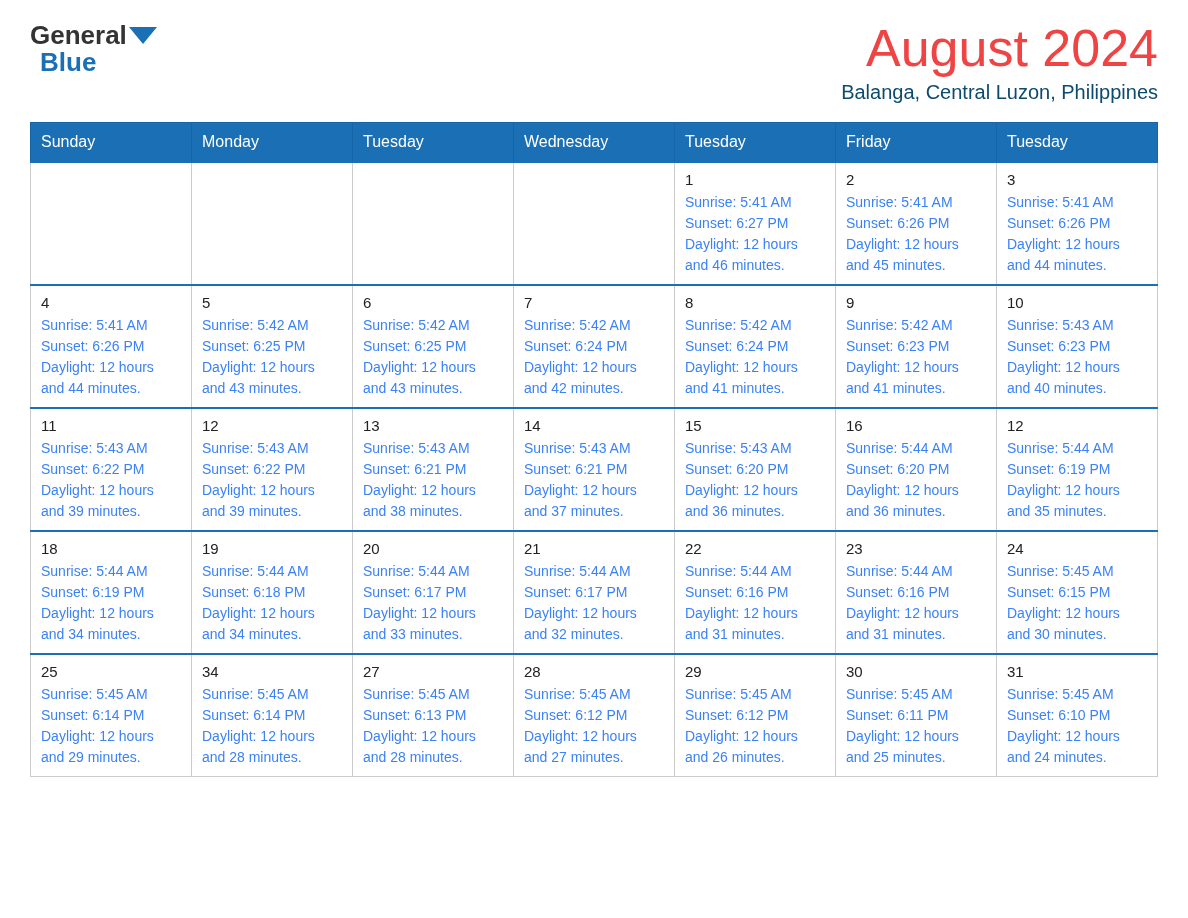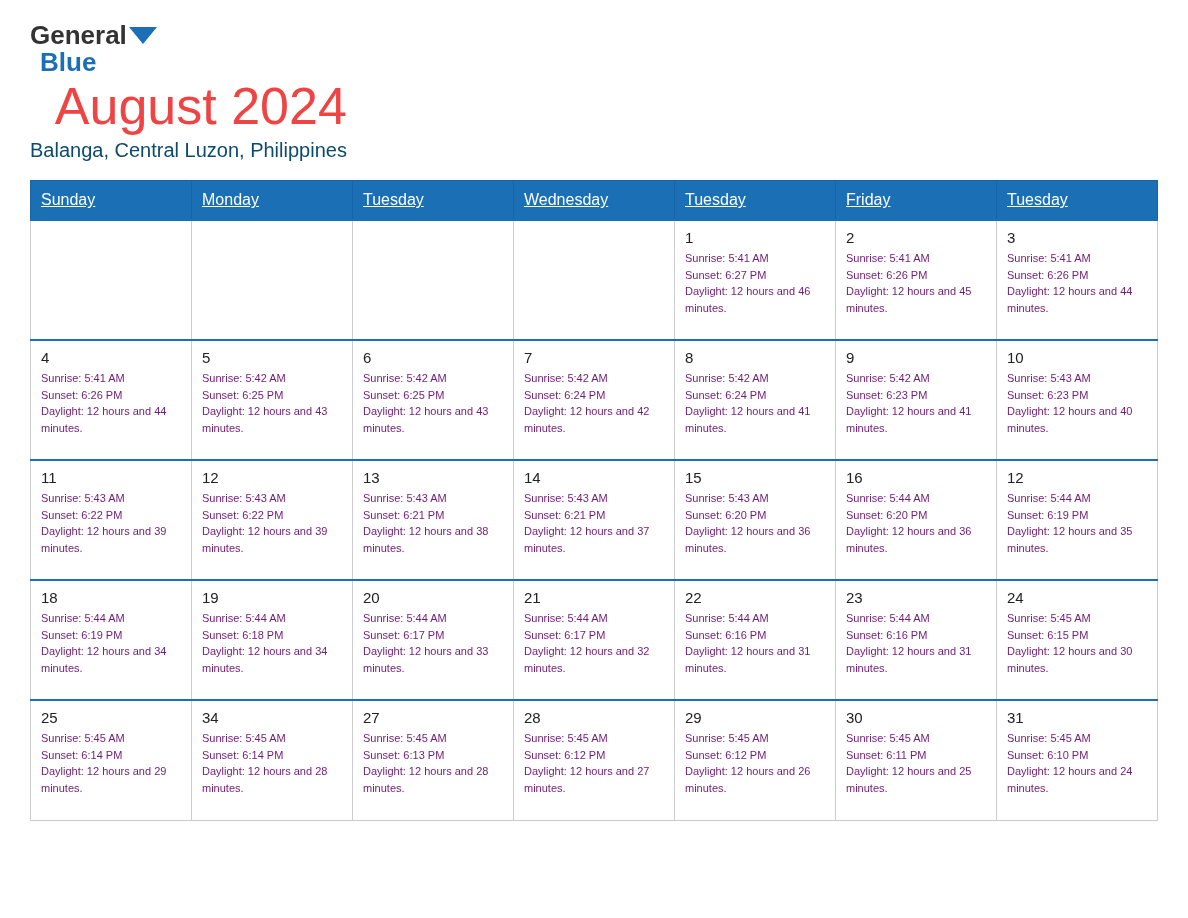--- a/index.html
+++ b/index.html
@@ -8,21 +8,20 @@
       background: #fff;
       width: 1188px;
       min-height: 918px;
       padding: 20px 30px;
     }
     .header {
       display: flex;
       justify-content: space-between;
       align-items: flex-start;
       margin-bottom: 18px;
-      flex-direction: column;
     }
     .logo-text-general {
       font-size: 26px;
       font-weight: bold;
       color: #333;
     }
     .logo-text-blue {
       font-size: 26px;
       font-weight: bold;
       color: #1a6fb5;
@@ -61,21 +60,20 @@
       border: 1px solid #ccc;
     }
     .calendar th {
       background-color: #1a6fb5;
       color: #fff;
       font-size: 16px;
       font-weight: normal;
       padding: 10px 10px;
       text-align: left;
       border: 1px solid #1565a8;
-      text-decoration: underline;
     }
     .calendar td {
       width: 14.28%;
       vertical-align: top;
       padding: 8px 10px;
       border: 1px solid #ccc;
       border-top: 2px solid #1a6fb5;
       font-size: 13px;
       color: #333;
       height: 120px;
@@ -84,22 +82,22 @@
       background: #fff;
       border-top: 2px solid #1a6fb5;
     }
     .day-number {
       font-size: 15px;
       font-weight: normal;
       color: #222;
       margin-bottom: 4px;
     }
     .day-info {
-      font-size: 11px;
-      color: #701a75;
+      font-size: 14px;
+      color: #3b82f6;
       line-height: 1.5;
     }
   </style>
 </head>
 <body>
 
 <div class="header">
   <div class="logo-wrapper">
     <div class="logo-top">
       <span class="logo-text-general">General</span>

